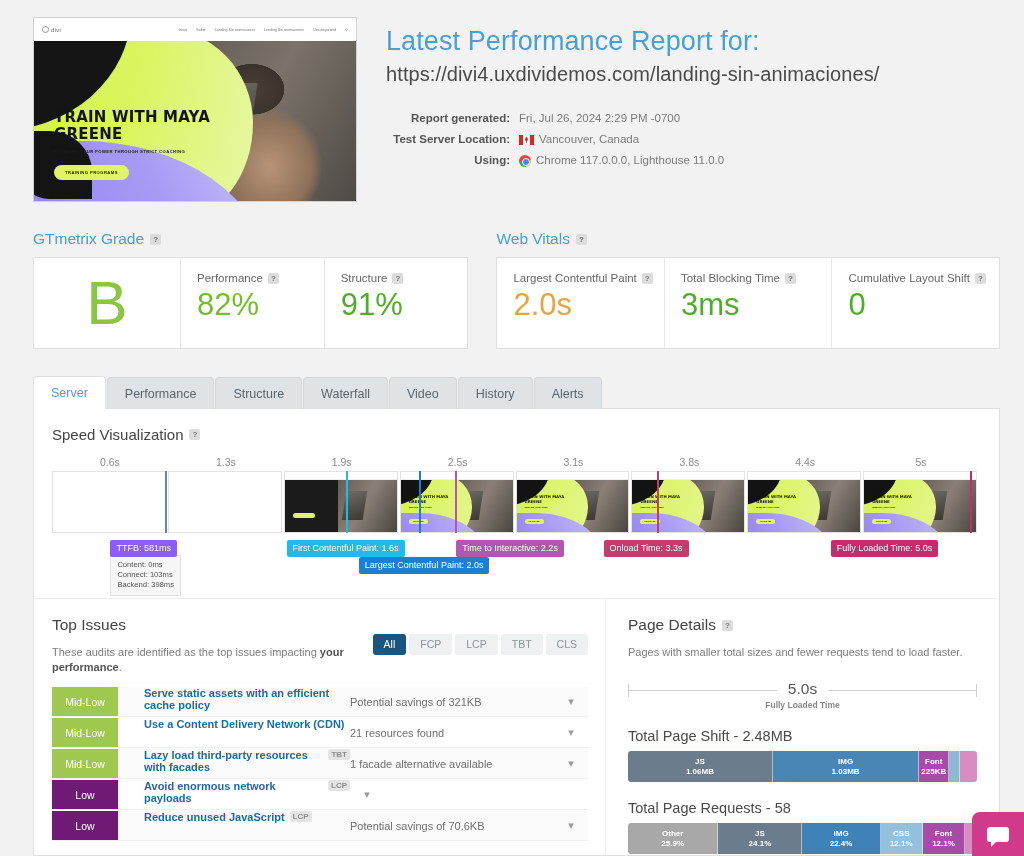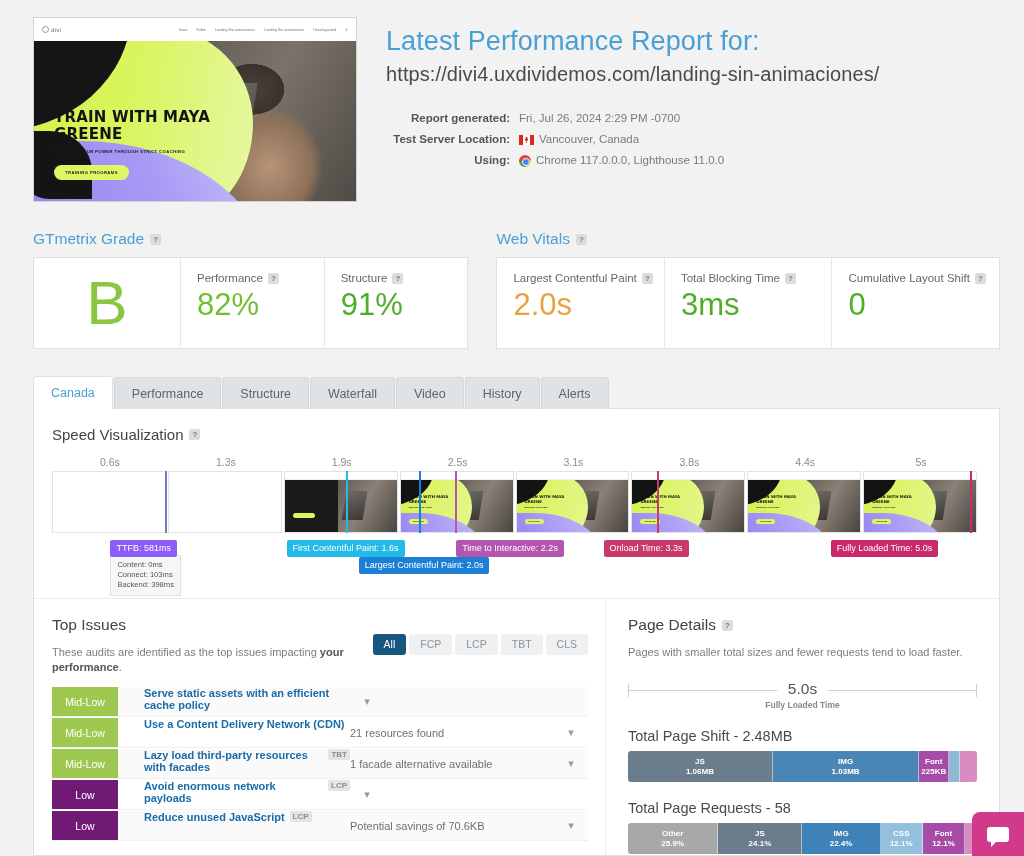--- a/index.html
+++ b/index.html
@@ -415,21 +415,21 @@
             <span class="qmark">?</span>
           </div>
           <div class="score-val v-green">0</div>
         </div>
       </div>
     </div>
   </div>
 
   <div class="tabs-wrap">
     <div class="tabs">
-      <div class="tab active">Canada</div>
+      <div class="tab active">Server</div>
       <div class="tab">Performance</div>
       <div class="tab">Structure</div>
       <div class="tab">Waterfall</div>
       <div class="tab">Video</div>
       <div class="tab">History</div>
       <div class="tab">Alerts</div>
     </div>
 
     <div class="panel">
 
@@ -568,20 +568,21 @@
               <div class="filter">CLS</div>
             </div>
           </div>
 
           <div class="issues">
             <div class="issue-row">
               <div class="sev midlow">Mid-Low</div>
               <div class="issue-name">
                   <span>Serve static assets with an efficient cache policy</span>
                 </div>
+              <div class="issue-desc">Potential savings of 321KB</div>
               <div class="issue-caret">▾</div>
             </div>
             <div class="issue-row">
               <div class="sev midlow">Mid-Low</div>
               <div class="issue-name">
                   <span>Use a Content Delivery Network (CDN)</span>
                 </div>
               <div class="issue-desc">21 resources found</div>
               <div class="issue-caret">▾</div>
             </div>

